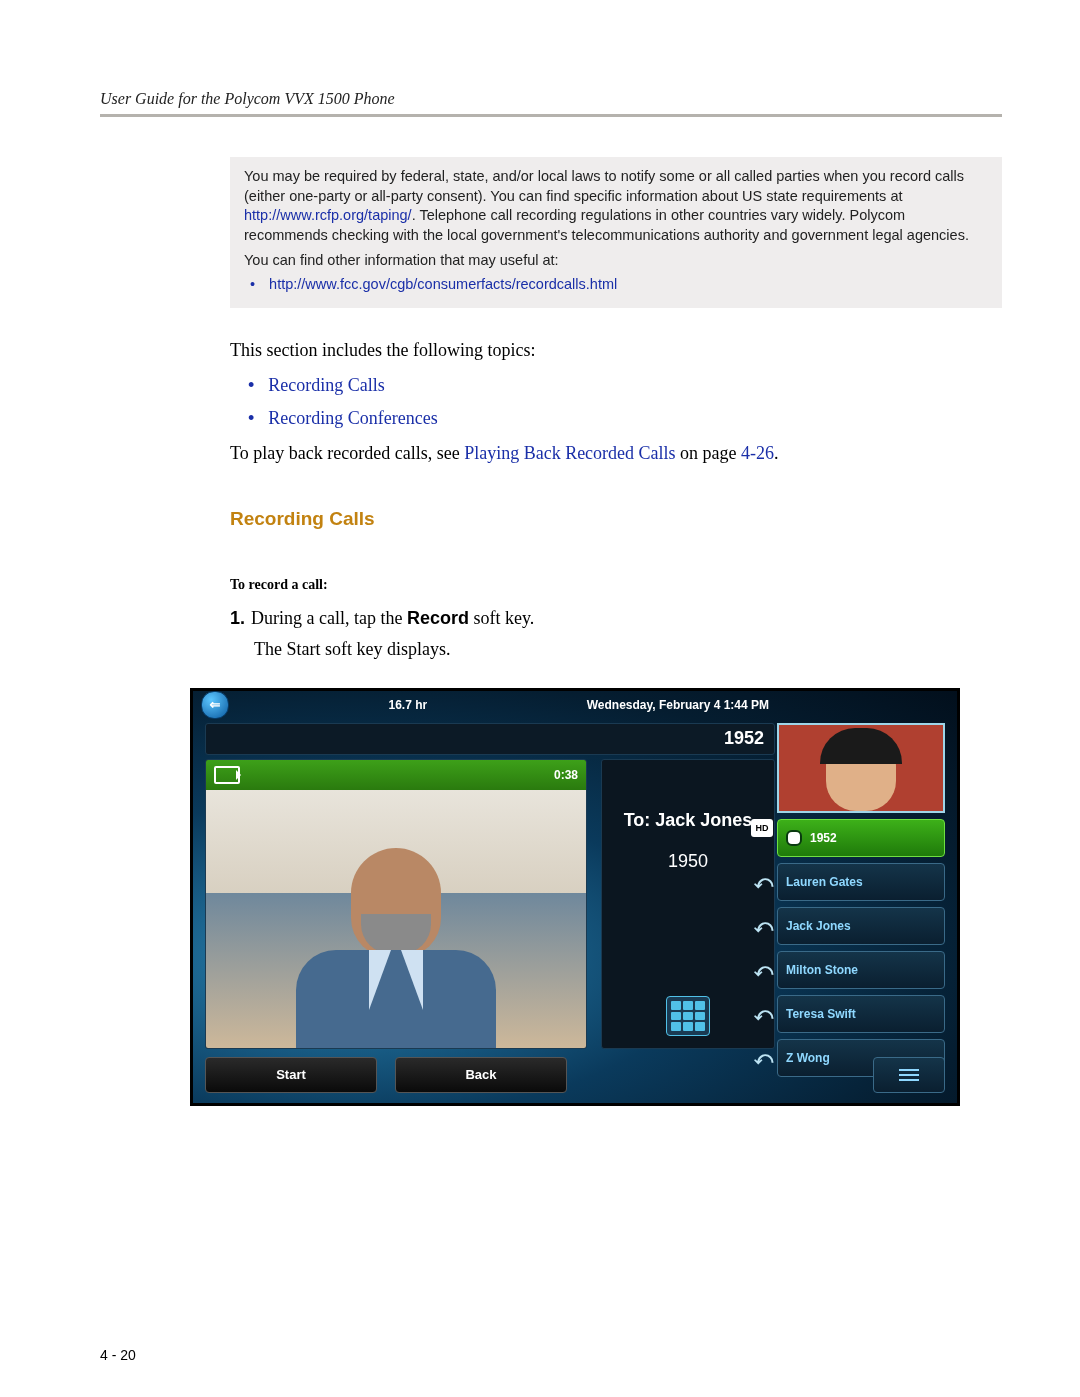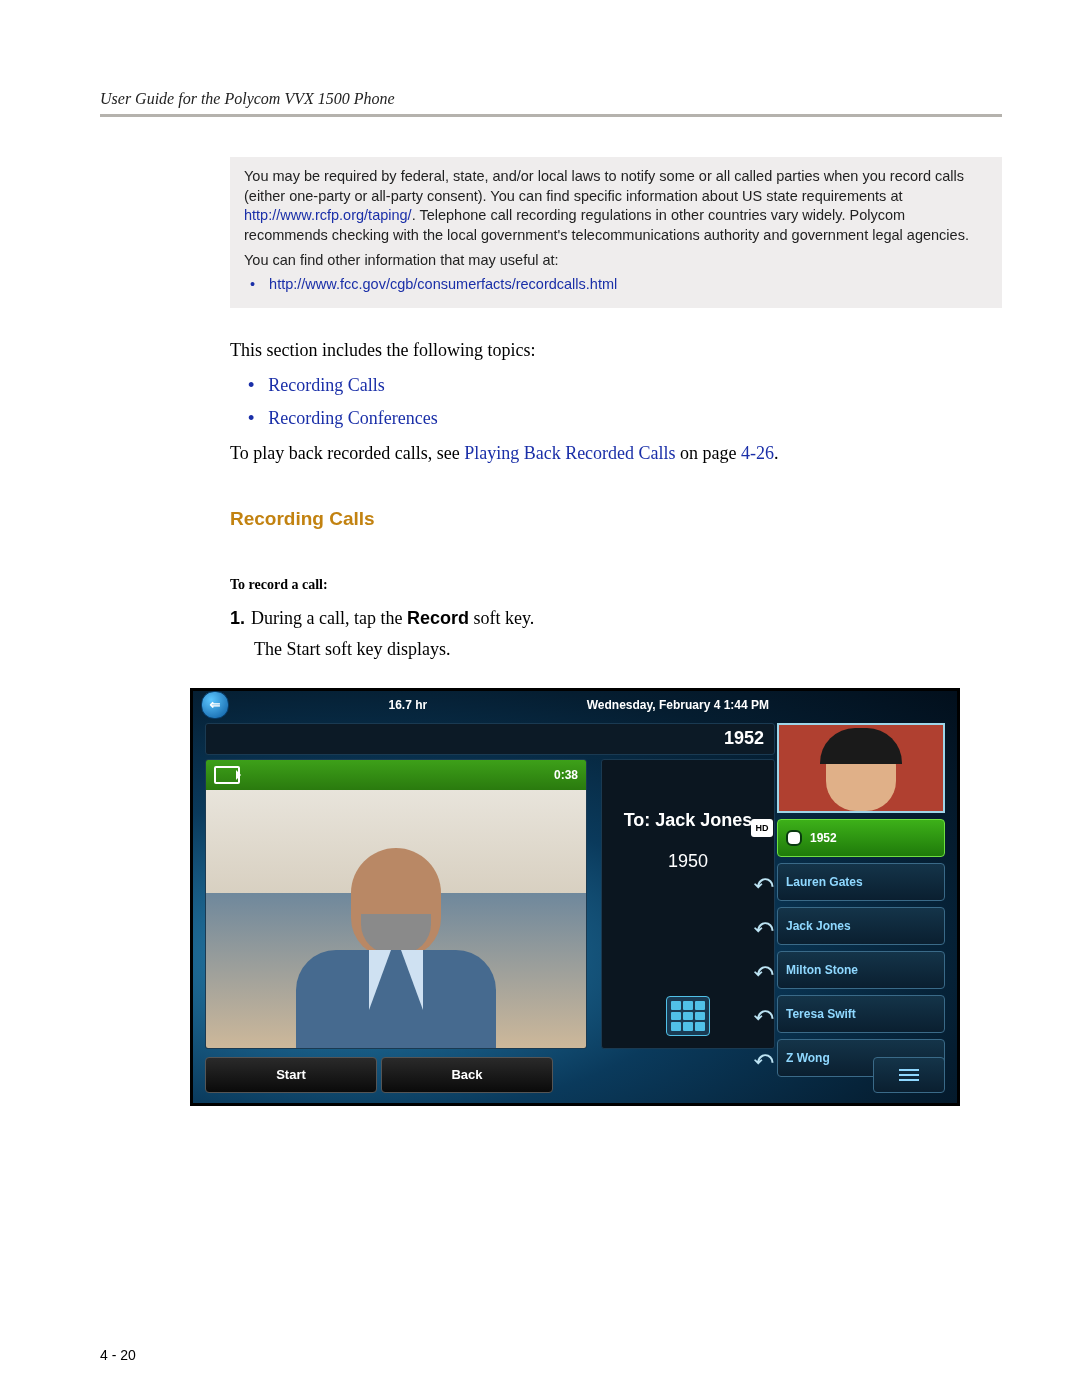--- a/index.html
+++ b/index.html
@@ -305,21 +305,21 @@
   .lk .dot {
     width: 12px; height: 12px; border-radius: 6px;
     background: #fff; margin-right: 8px;
     border: 2px solid #0a3a10;
   }
 
   .softkeys {
     position: absolute;
     left: 12px; right: 12px; bottom: 10px;
     height: 36px;
-    display: flex; gap: 4px;
+    display: flex; gap: 18px;
   }
   .sk {
     width: 170px; height: 34px;
     background: linear-gradient(#2a2a2a, #0a0a0a);
     border: 1px solid #555;
     border-radius: 4px;
     color: #fff; font-size: 13px; font-weight: bold;
     display: flex; align-items: center; justify-content: center;
   }
   .sk-spacer { flex: 1; }

